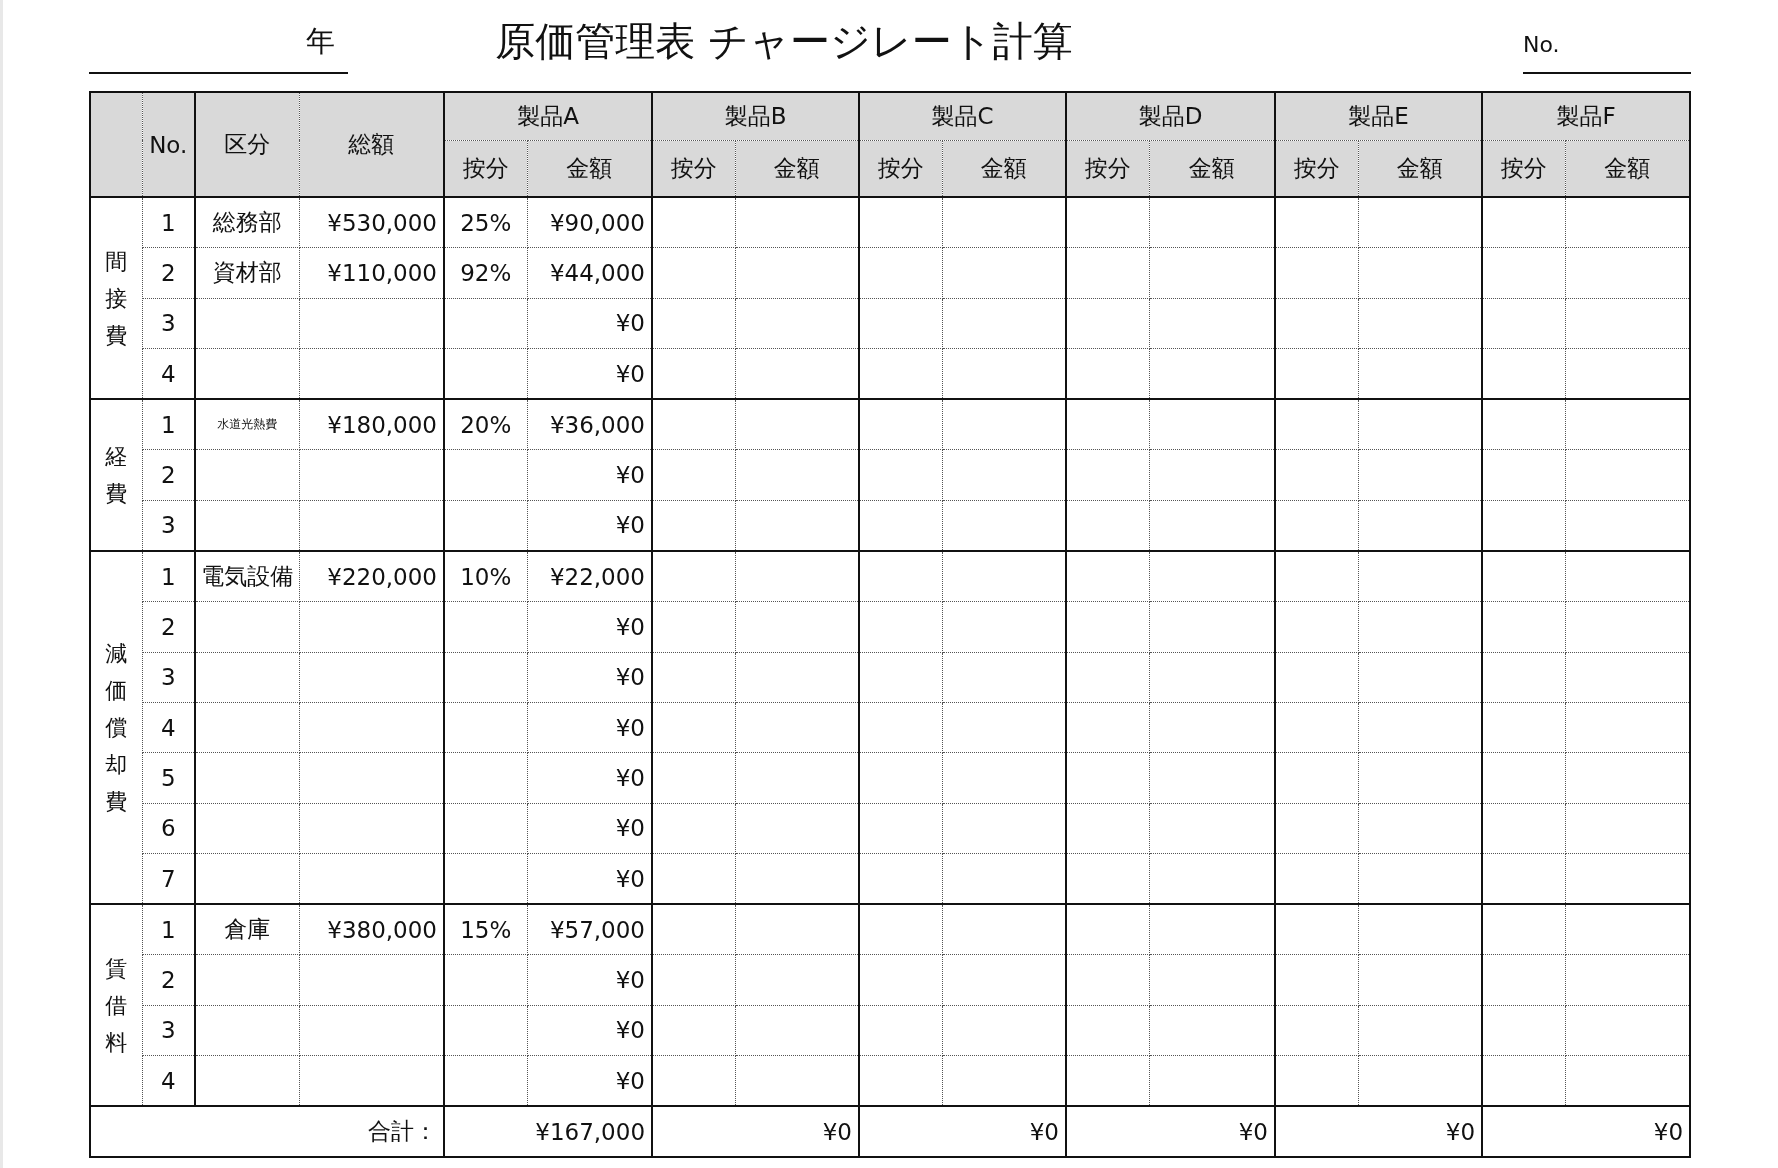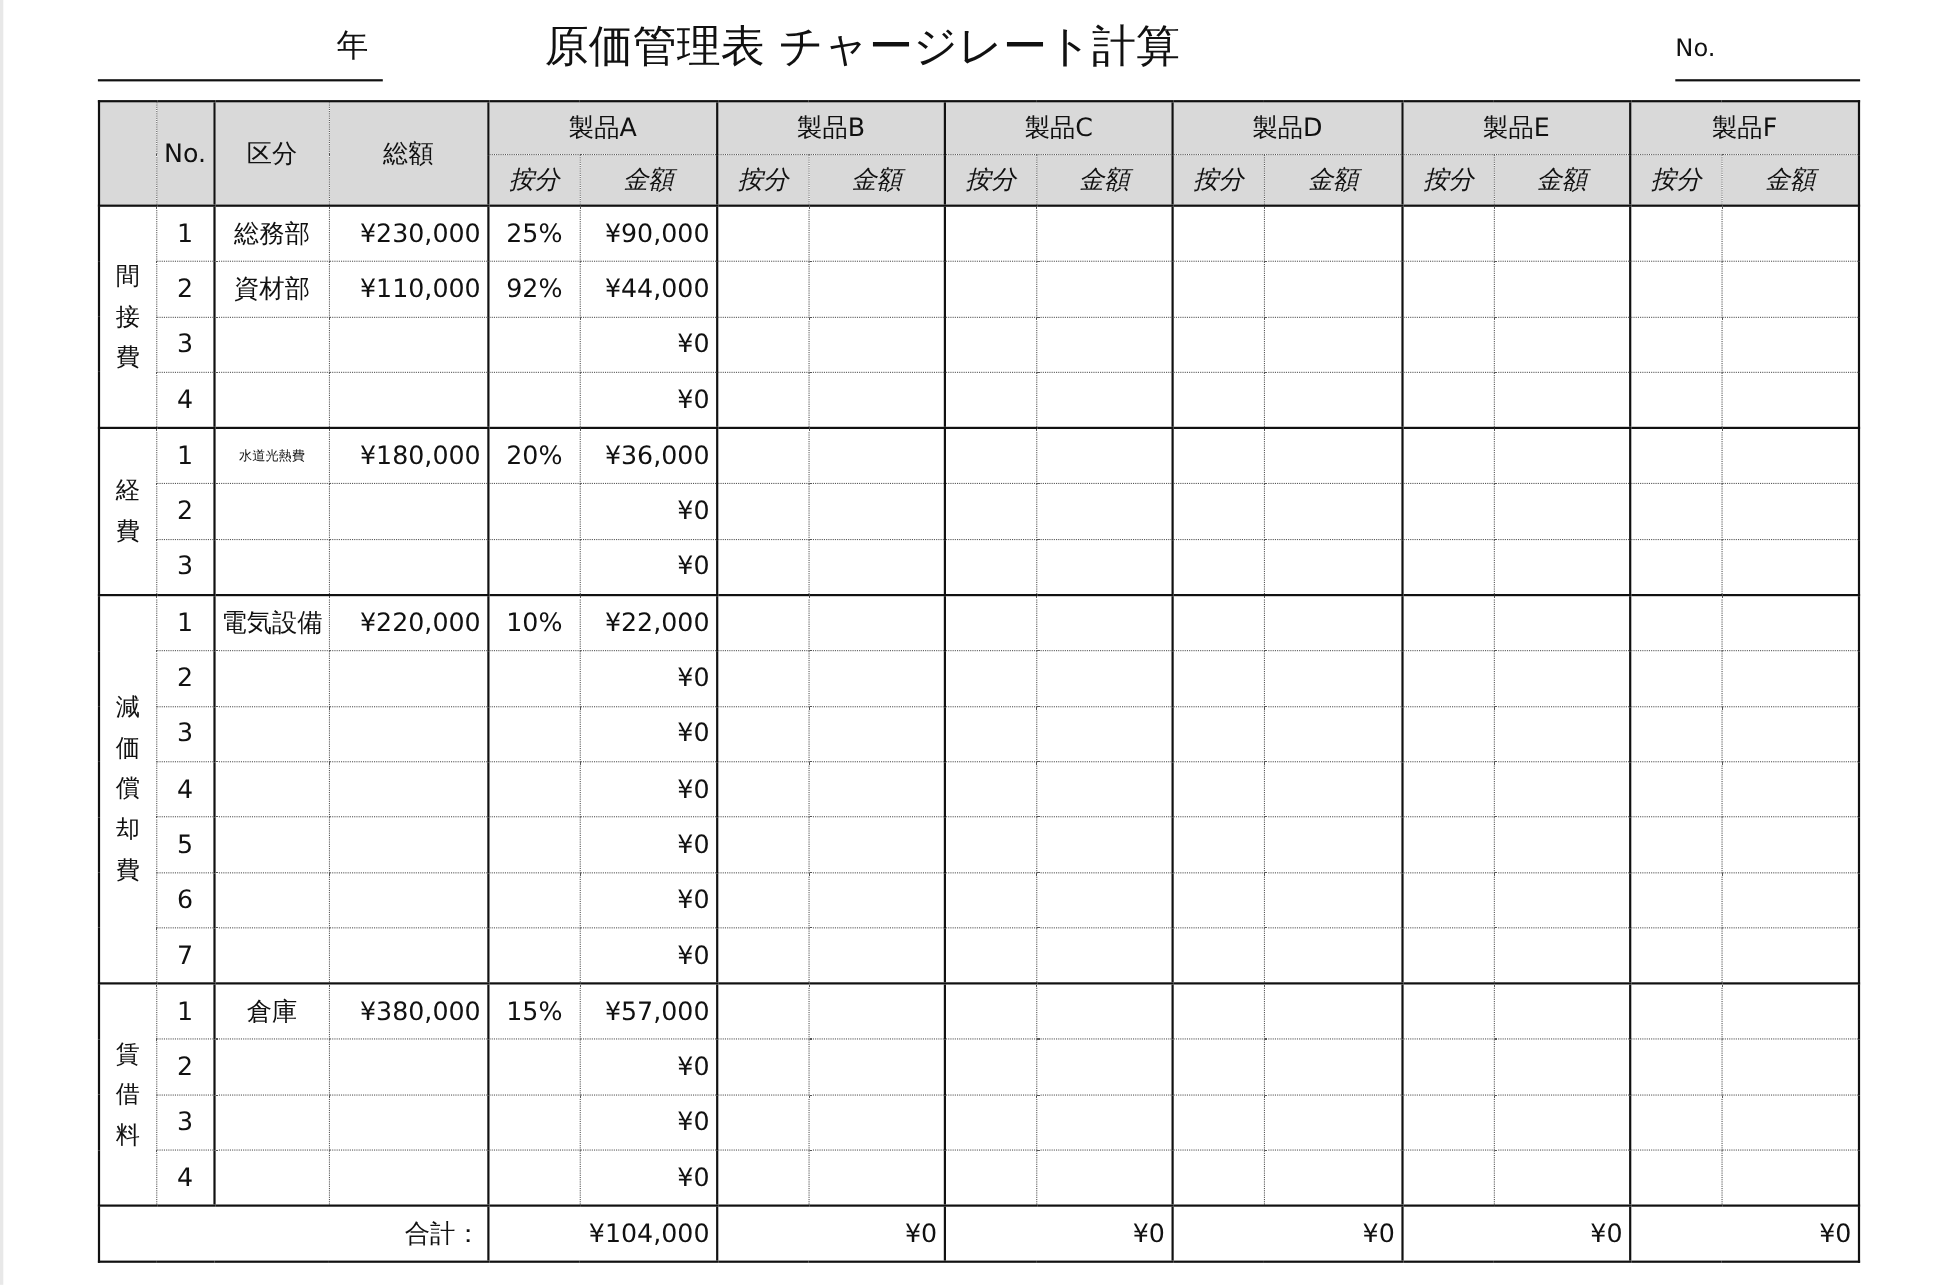--- a/index.html
+++ b/index.html
@@ -17,21 +17,21 @@
   td{border:1px dotted #555;text-align:right;padding-right:6px;height:49.3px;}
   .c{text-align:center;padding-right:0;}
   .thickL{border-left:2px solid #111 !important;}
   .thickR{border-right:2px solid #111 !important;}
   .thickT{border-top:2px solid #111 !important;}
   .thickB{border-bottom:2px solid #111 !important;}
   .group{text-align:center;padding:0;font-size:22px;line-height:37px;white-space:normal;}
   .group div{width:24px;margin:4px auto;word-break:break-all;}
   .small{font-size:12px;text-align:center;padding-right:0;}
   .hdr1{height:48px;}
-  .hdr2{height:47px;font-style:italic;}
+  .hdr2{height:57px;}
   .total-row td{height:49px;border-top:2px solid #a21caf;border-bottom:2px solid #111;}
 </style>
 </head>
 <body>
 
 <div class="leftbar"></div>
 <div class="year-label">年</div>
 <div class="year-line"></div>
 <div class="title"><span>原価管理表 チャージレート計算</span></div>
 <div class="no-label">No.</div>
@@ -84,21 +84,21 @@
         <th class="thickB thickR">金額</th>
       </tr>
     </thead>
   <tbody id="tbody">
       <tr>
         <td class="group thickL thickB" rowspan="4">
           <div>間接費</div>
         </td>
         <td class="c">1</td>
         <td class="c thickL">総務部</td>
-        <td>¥230,000</td>
+        <td>¥530,000</td>
         <td class="c thickL">25%</td>
         <td>¥90,000</td>
         <td class="c thickL"></td>
         <td></td>
         <td class="c thickL"></td>
         <td></td>
         <td class="c thickL"></td>
         <td></td>
         <td class="c thickL"></td>
         <td></td>
@@ -398,21 +398,21 @@
         <td class=" thickB"></td>
         <td class="c thickL thickB"></td>
         <td class=" thickB"></td>
         <td class="c thickL thickB"></td>
         <td class=" thickB"></td>
         <td class="c thickL thickB"></td>
         <td class="thickR thickB"></td>
       </tr>
       <tr class="total-row">
         <td class="thickL" colspan="4">合計：</td>
-        <td class="thickL" colspan="2">¥104,000</td>
+        <td class="thickL" colspan="2">¥167,000</td>
         <td class="thickL" colspan="2">¥0</td>
         <td class="thickL" colspan="2">¥0</td>
         <td class="thickL" colspan="2">¥0</td>
         <td class="thickL" colspan="2">¥0</td>
         <td class="thickL thickR" colspan="2">¥0</td>
       </tr>
     </tbody>
 </table>
 
 </body></html>

